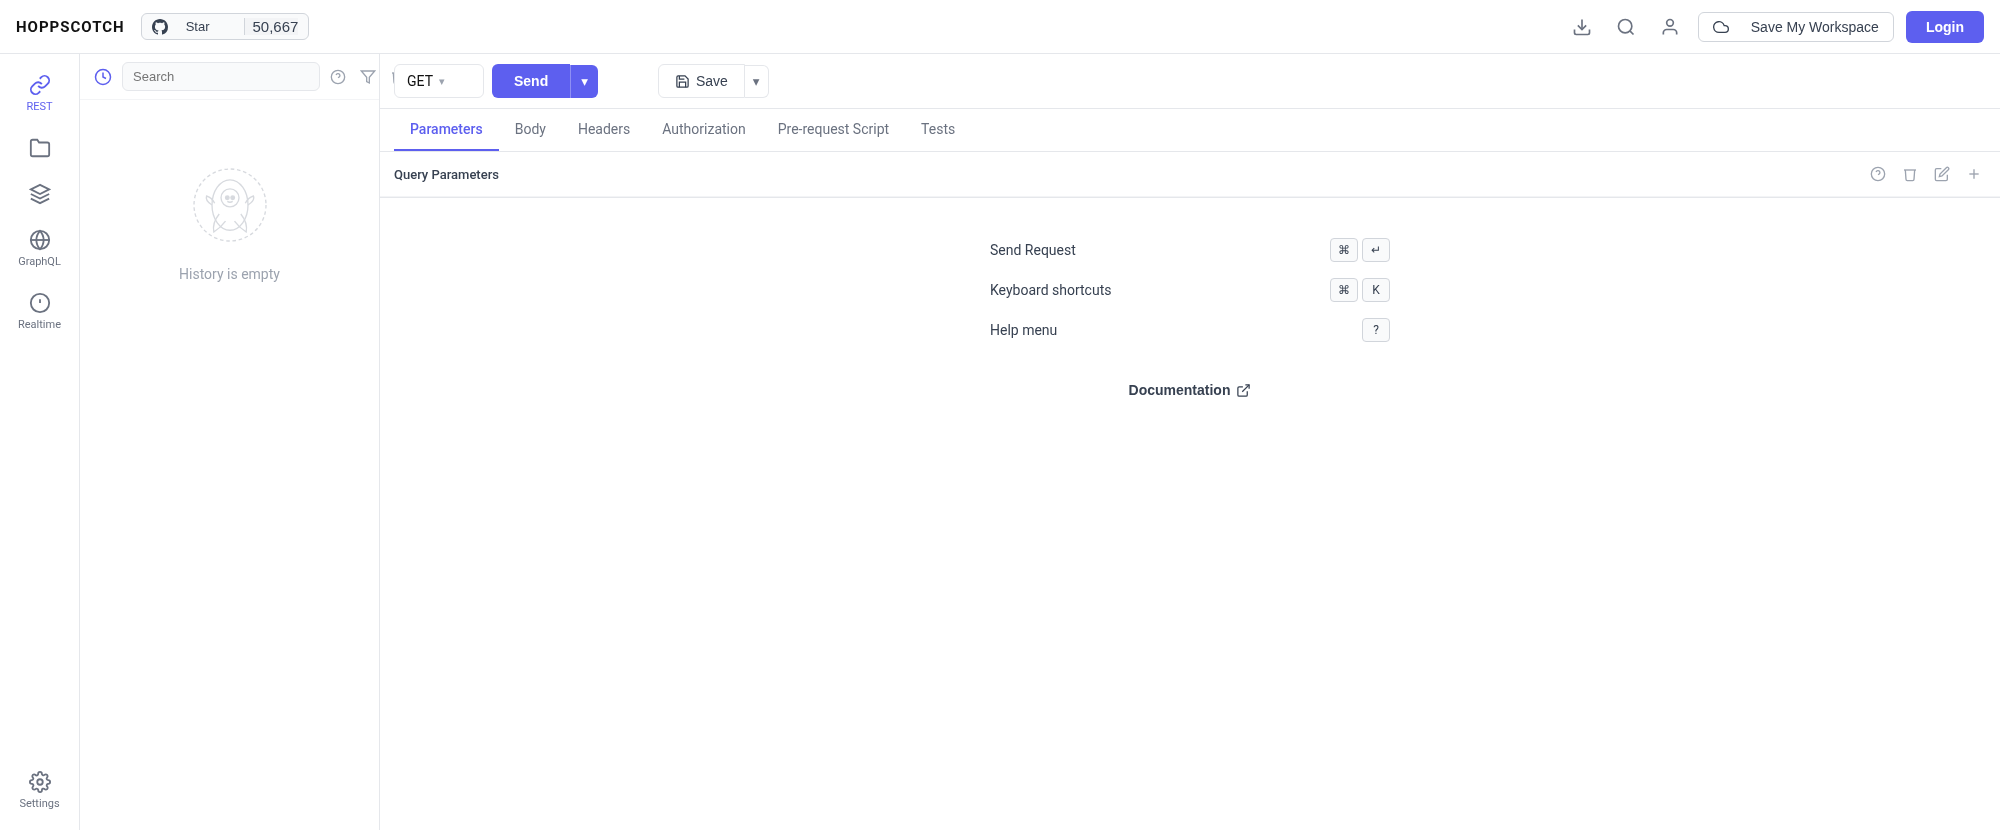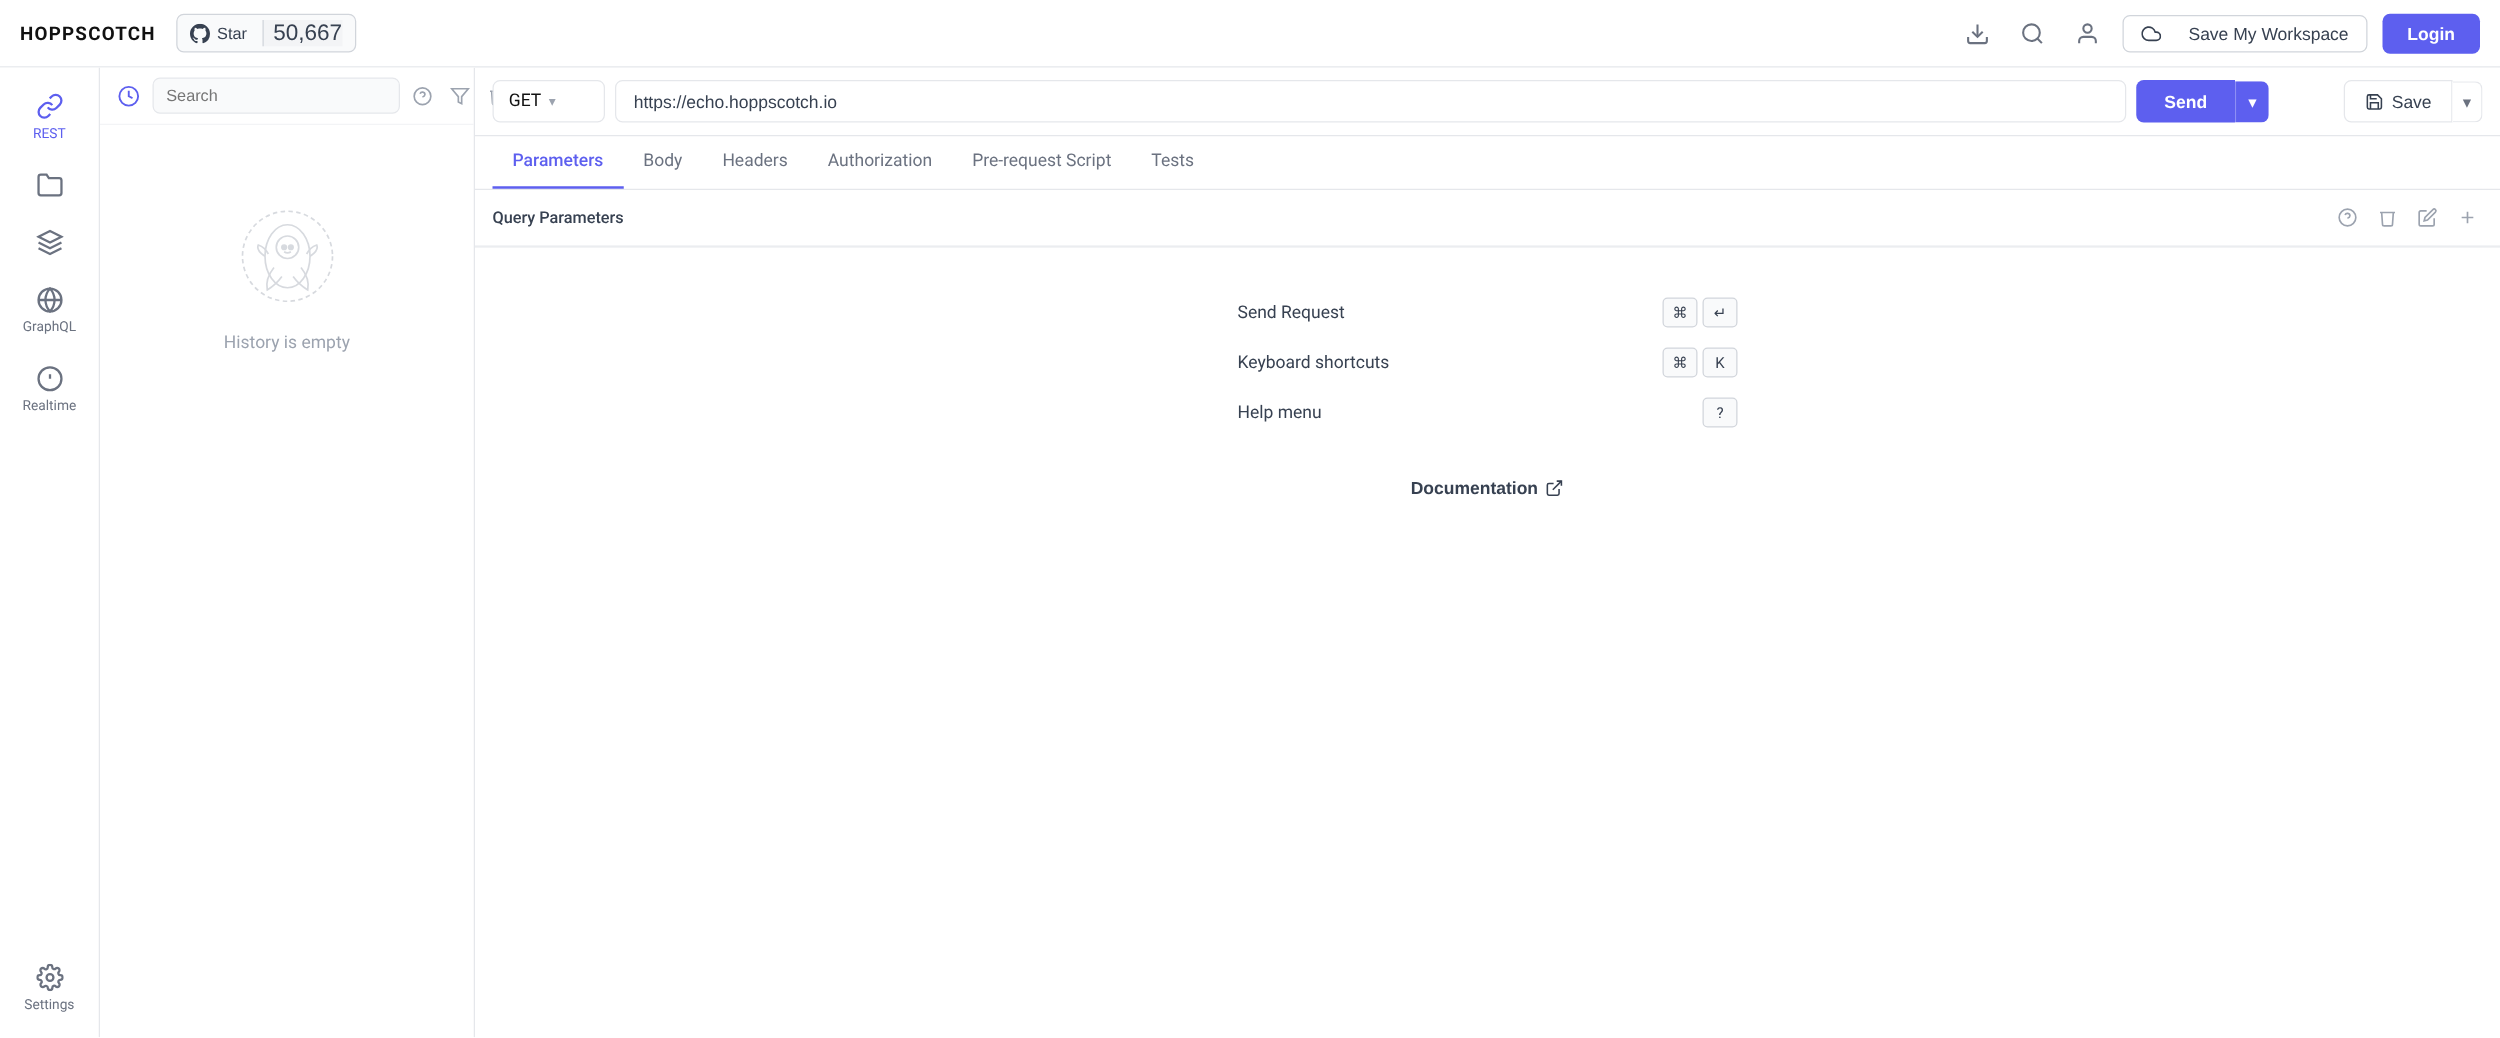--- a/index.html
+++ b/index.html
@@ -7,26 +7,26 @@
 
     
     .navbar {
       display: flex; align-items: center; justify-content: space-between;
       height: 54px; padding: 0 16px; border-bottom: 1px solid #e5e7eb;
       background: #fff; flex-shrink: 0;
     }
     .navbar-left { display: flex; align-items: center; gap: 16px; }
     .logo { font-weight: 700; font-size: 15px; color: #111; letter-spacing: 1px; }
     .github-star-btn {
-      display: flex; align-items: center; gap: 6px;
+      display: flex; align-items: center; gap: 18px;
       border: 1px solid #d1d5db; border-radius: 6px; padding: 4px 10px;
       cursor: pointer; font-size: 13px; color: #374151; background: #f9fafb;
     }
     .github-icon { width: 16px; height: 16px; }
-    .star-count { background: #f3f4f6; border-left: 1px solid #d1d5db; margin-left: 6px; padding-left: 8px; font-size: 18px; color: #374151; }
+    .star-count { background: #f3f4f6; border-left: 1px solid #d1d5db; margin-left: 16px; padding-left: 8px; font-size: 15px; color: #374151; }
     .navbar-right { display: flex; align-items: center; gap: 12px; }
     .nav-icon-btn { background: none; border: none; cursor: pointer; color: #6b7280; padding: 6px; border-radius: 6px; display: flex; align-items: center; }
     .save-workspace-btn {
       display: flex; align-items: center; gap: 22px;
       border: 1px solid #d1d5db; border-radius: 6px; padding: 6px 14px;
       cursor: pointer; font-size: 14px; color: #374151; background: #fff;
     }
     .login-btn {
       background: #5d5fef; color: #fff; border: none; border-radius: 6px;
       padding: 8px 20px; font-size: 14px; font-weight: 600; cursor: pointer;
@@ -319,21 +319,20 @@
     </div>
   </div>
 
   <div class="request-area">
 
     <div class="url-bar">
       <div class="method-select">
         <span>GET</span>
         <span class="chevron">▾</span>
       </div>
-      <input class="url-input" type="text" value="https://echo.hoppscotch.io" style="">
       <div class="send-btn-group">
         <button class="send-btn">Send</button>
         <button class="send-chevron-btn">
           <span>▾</span>
         </button>
       </div>
       <div class="save-btn-group">
         <button class="save-btn">
           <svg width="15" height="15" viewBox="0 0 24 24" fill="none" stroke="currentColor" stroke-width="2">
             <path d="M19 21H5a2 2 0 01-2-2V5a2 2 0 012-2h11l5 5v11a2 2 0 01-2 2z"></path>

